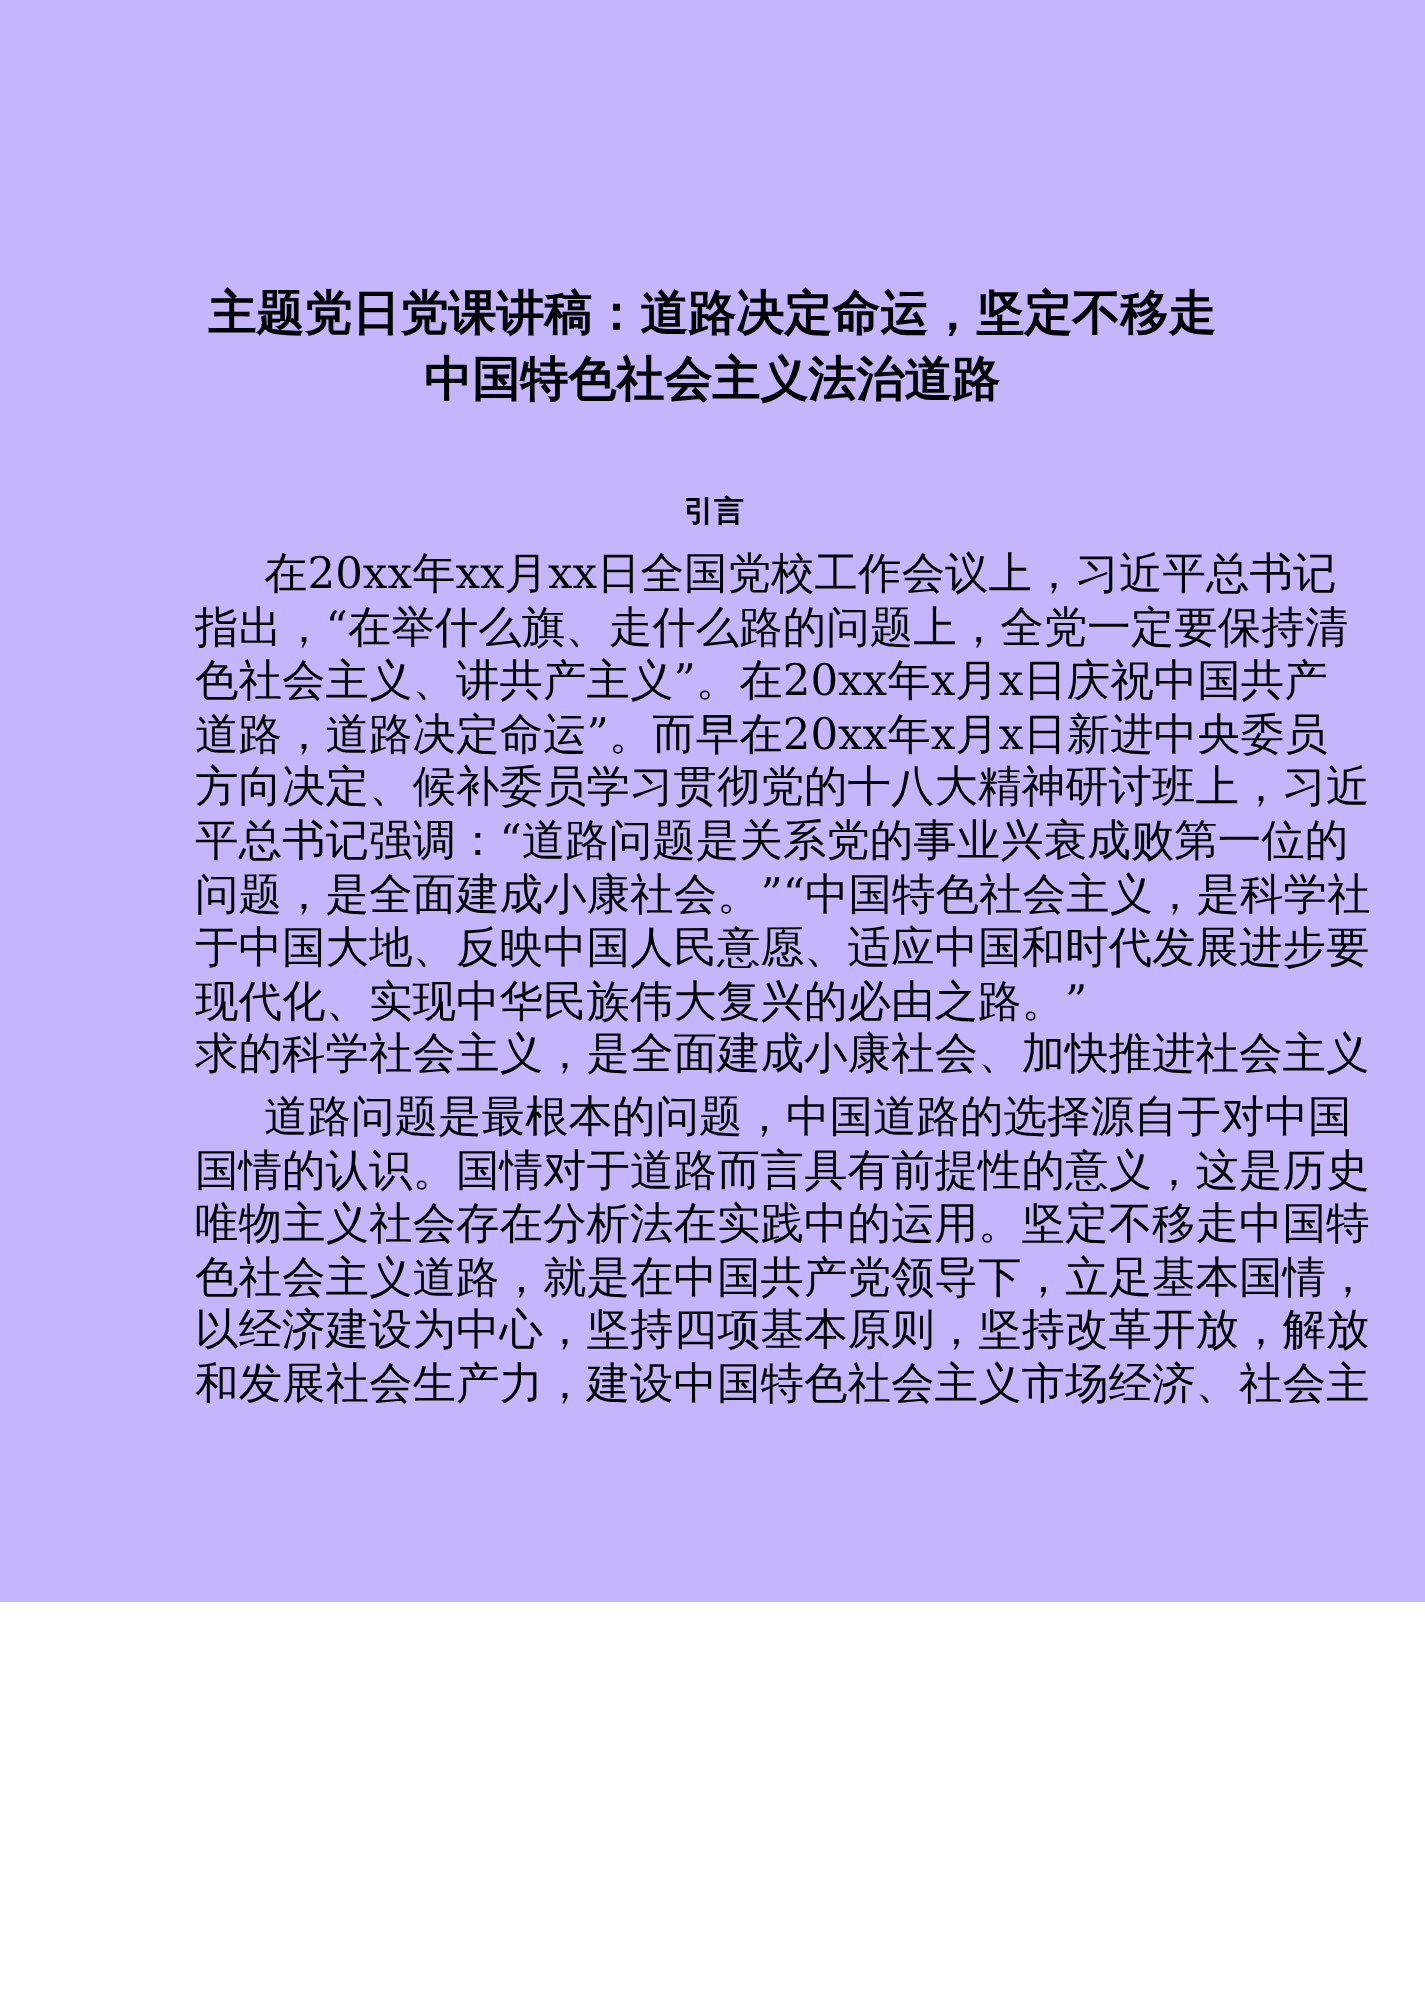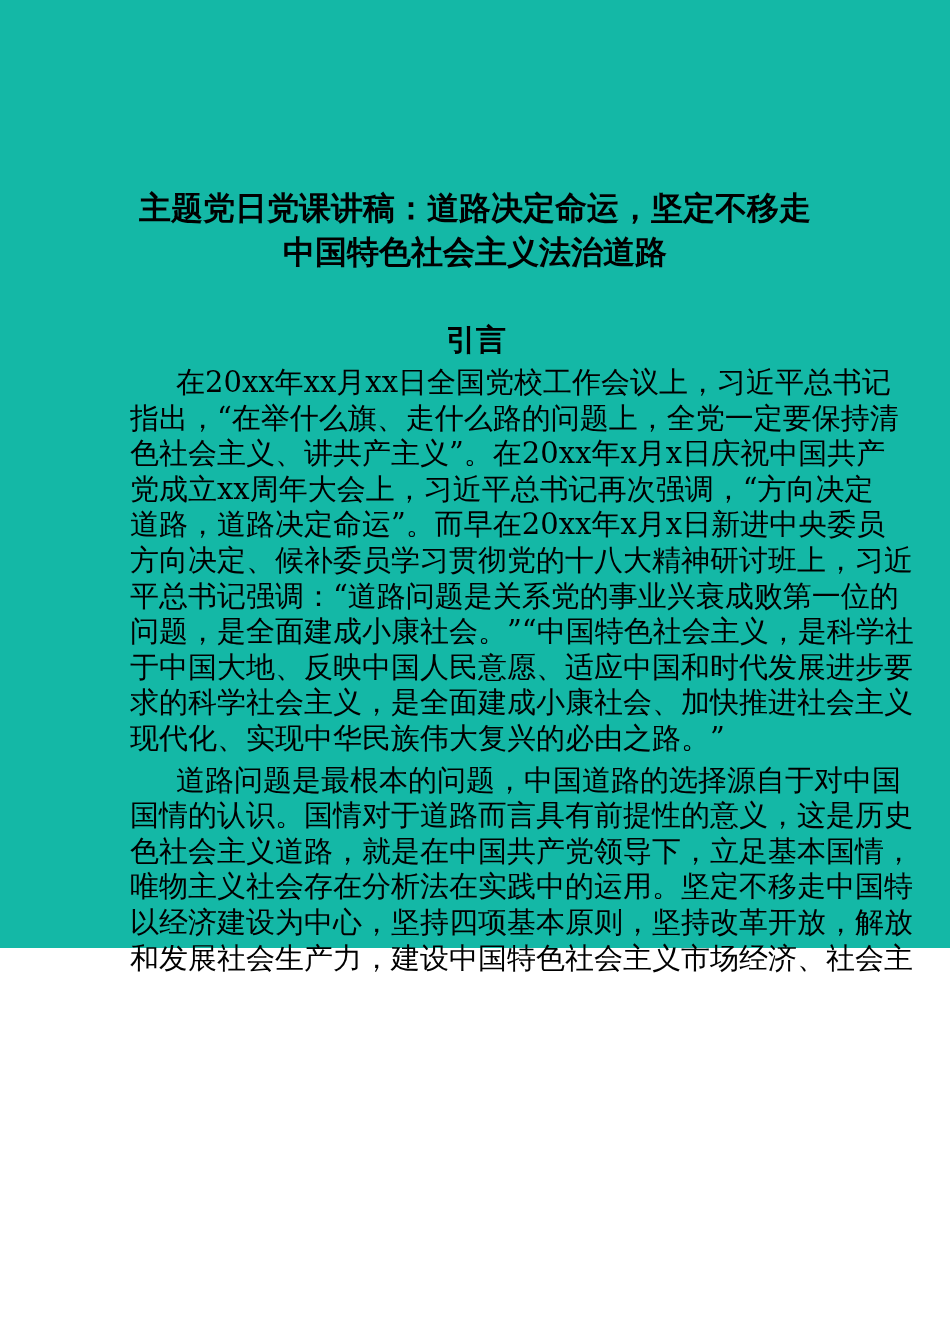--- a/index.html
+++ b/index.html
@@ -12,22 +12,22 @@
       height: 1344px;
       overflow: hidden;
       position: relative;
       color: #000000;
     }
     .page {
       position: absolute;
       left: 0;
       top: 0;
       width: 950px;
-      height: 948px;
-      background: #14b8a6;
+      height: 1068px;
+      background: #c4b5fd;
     }
     .title {
       position: absolute;
       left: 120px;
       width: 710px;
       top: 186px;
       text-align: center;
       font-family: "DejaVu Sans", "Liberation Sans", sans-serif;
       font-weight: bold;
       font-size: 32px;
@@ -39,21 +39,21 @@
       white-space: nowrap;
     }
     .heading {
       position: absolute;
       left: 130px;
       width: 692px;
       top: 322px;
       text-align: center;
       font-family: "DejaVu Sans", "Liberation Sans", sans-serif;
       font-weight: bold;
-      font-size: 30px;
+      font-size: 20px;
       line-height: 36px;
     }
     .body {
       position: absolute;
       left: 130px;
       width: 692px;
       top: 365px;
       font-family: "DejaVu Serif", "Liberation Serif", serif;
       font-size: 29px;
       line-height: 35.6px;
@@ -86,35 +86,34 @@
     <span class="line">中国特色社会主义法治道路</span>
   </div>
 
   <div class="heading">引言</div>
 
   <div class="body">
     <div>
       <span class="line-row"><span class="indent"></span><span>在20xx年xx月xx日全国党校工作会议上，习近平总书记</span></span>
       <span class="line-row">指出，“在举什么旗、走什么路的问题上，全党一定要保持清</span>
       <span class="line-row">色社会主义、讲共产主义”。在20xx年x月x日庆祝中国共产</span>
-      <span class="line-row">党成立xx周年大会上，习近平总书记再次强调，“方向决定</span>
       <span class="line-row">道路，道路决定命运”。而早在20xx年x月x日新进中央委员</span>
       <span class="line-row">方向决定、候补委员学习贯彻党的十八大精神研讨班上，习近</span>
       <span class="line-row">平总书记强调：“道路问题是关系党的事业兴衰成败第一位的</span>
       <span class="line-row">问题，是全面建成小康社会。”“中国特色社会主义，是科学社</span>
       <span class="line-row">于中国大地、反映中国人民意愿、适应中国和时代发展进步要</span>
+      <span class="line-row last">现代化、实现中华民族伟大复兴的必由之路。”</span>
       <span class="line-row">求的科学社会主义，是全面建成小康社会、加快推进社会主义</span>
-      <span class="line-row last">现代化、实现中华民族伟大复兴的必由之路。”</span>
     </div>
 
     <div class="para-gap"></div>
 
     <div>
       <span class="line-row"><span class="indent"></span><span>道路问题是最根本的问题，中国道路的选择源自于对中国</span></span>
       <span class="line-row">国情的认识。国情对于道路而言具有前提性的意义，这是历史</span>
+      <span class="line-row">唯物主义社会存在分析法在实践中的运用。坚定不移走中国特</span>
       <span class="line-row">色社会主义道路，就是在中国共产党领导下，立足基本国情，</span>
-      <span class="line-row">唯物主义社会存在分析法在实践中的运用。坚定不移走中国特</span>
       <span class="line-row">以经济建设为中心，坚持四项基本原则，坚持改革开放，解放</span>
       <span class="line-row">和发展社会生产力，建设中国特色社会主义市场经济、社会主</span>
     </div>
   </div>
 
 </div>
 
 </body></html>

